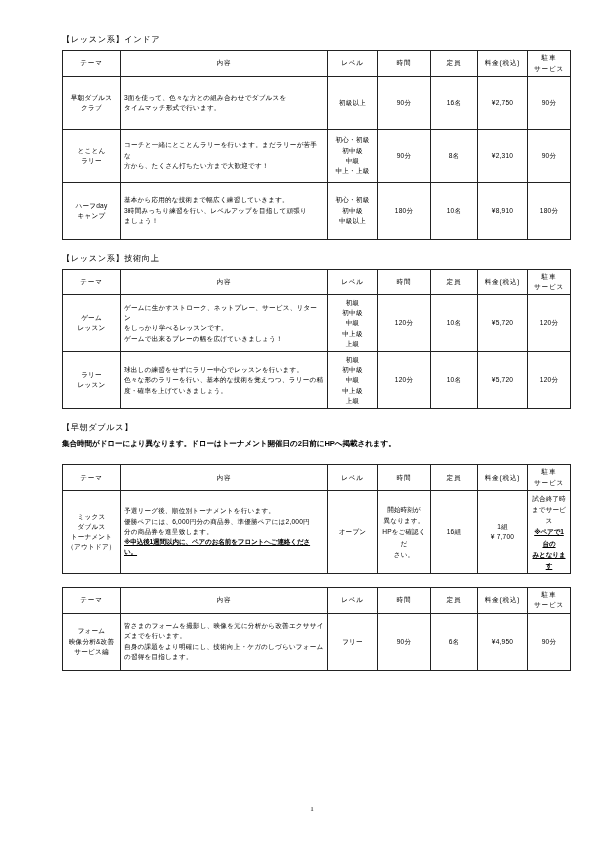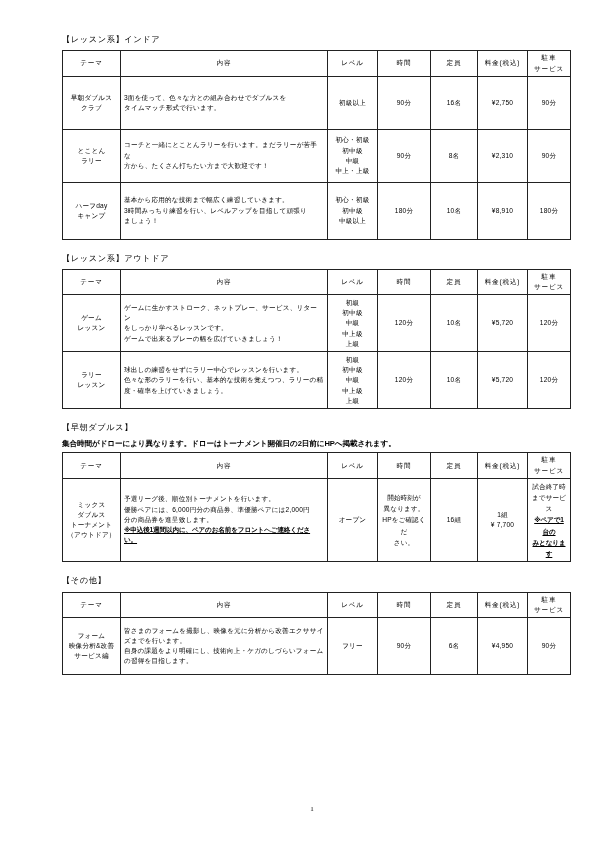--- a/index.html
+++ b/index.html
@@ -31,21 +31,21 @@
     line-height: 1.5;
     letter-spacing: 0.6px;
     margin: 0 0 4px 0;
     white-space: nowrap;
   }
   .section-note {
     font-size: 7.6px;
     font-weight: bold;
     line-height: 1.4;
     letter-spacing: -0.1px;
-    margin: 0 0 3px 0;
+    margin: 0 0 15px 0;
     white-space: nowrap;
   }
   table.doc-table {
     border-collapse: collapse;
     width: 508px;
     table-layout: fixed;
   }
   table.doc-table th,
   table.doc-table td {
     border: 0.8px solid #222222;
@@ -221,21 +221,21 @@
                 <span class="line">¥8,910</span>
               </td>
               <td class="c-park">
                 <span class="line">180分</span>
               </td>
             </tr>
           </tbody>
         </table>
       </div>
       <div class="section">
-        <div class="section-heading">【レッスン系】アウトドア</div>
+        <div class="section-heading">【レッスン系】技術向上</div>
         <table class="doc-table">
           <colgroup>
             <col class="col-theme">
             <col class="col-content">
             <col class="col-level">
             <col class="col-time">
             <col class="col-cap">
             <col class="col-price">
             <col class="col-park">
           </colgroup>
@@ -379,21 +379,20 @@
                 <span class="line">試合終了時</span>
                 <span class="line">までサービス</span>
                 <span class="line em-underline">※ペアで1台の</span>
                 <span class="line em-underline">みとなります</span>
               </td>
             </tr>
           </tbody>
         </table>
       </div>
       <div class="section">
-        <div class="section-heading">【その他】</div>
         <table class="doc-table">
           <colgroup>
             <col class="col-theme">
             <col class="col-content">
             <col class="col-level">
             <col class="col-time">
             <col class="col-cap">
             <col class="col-price">
             <col class="col-park">
           </colgroup>

